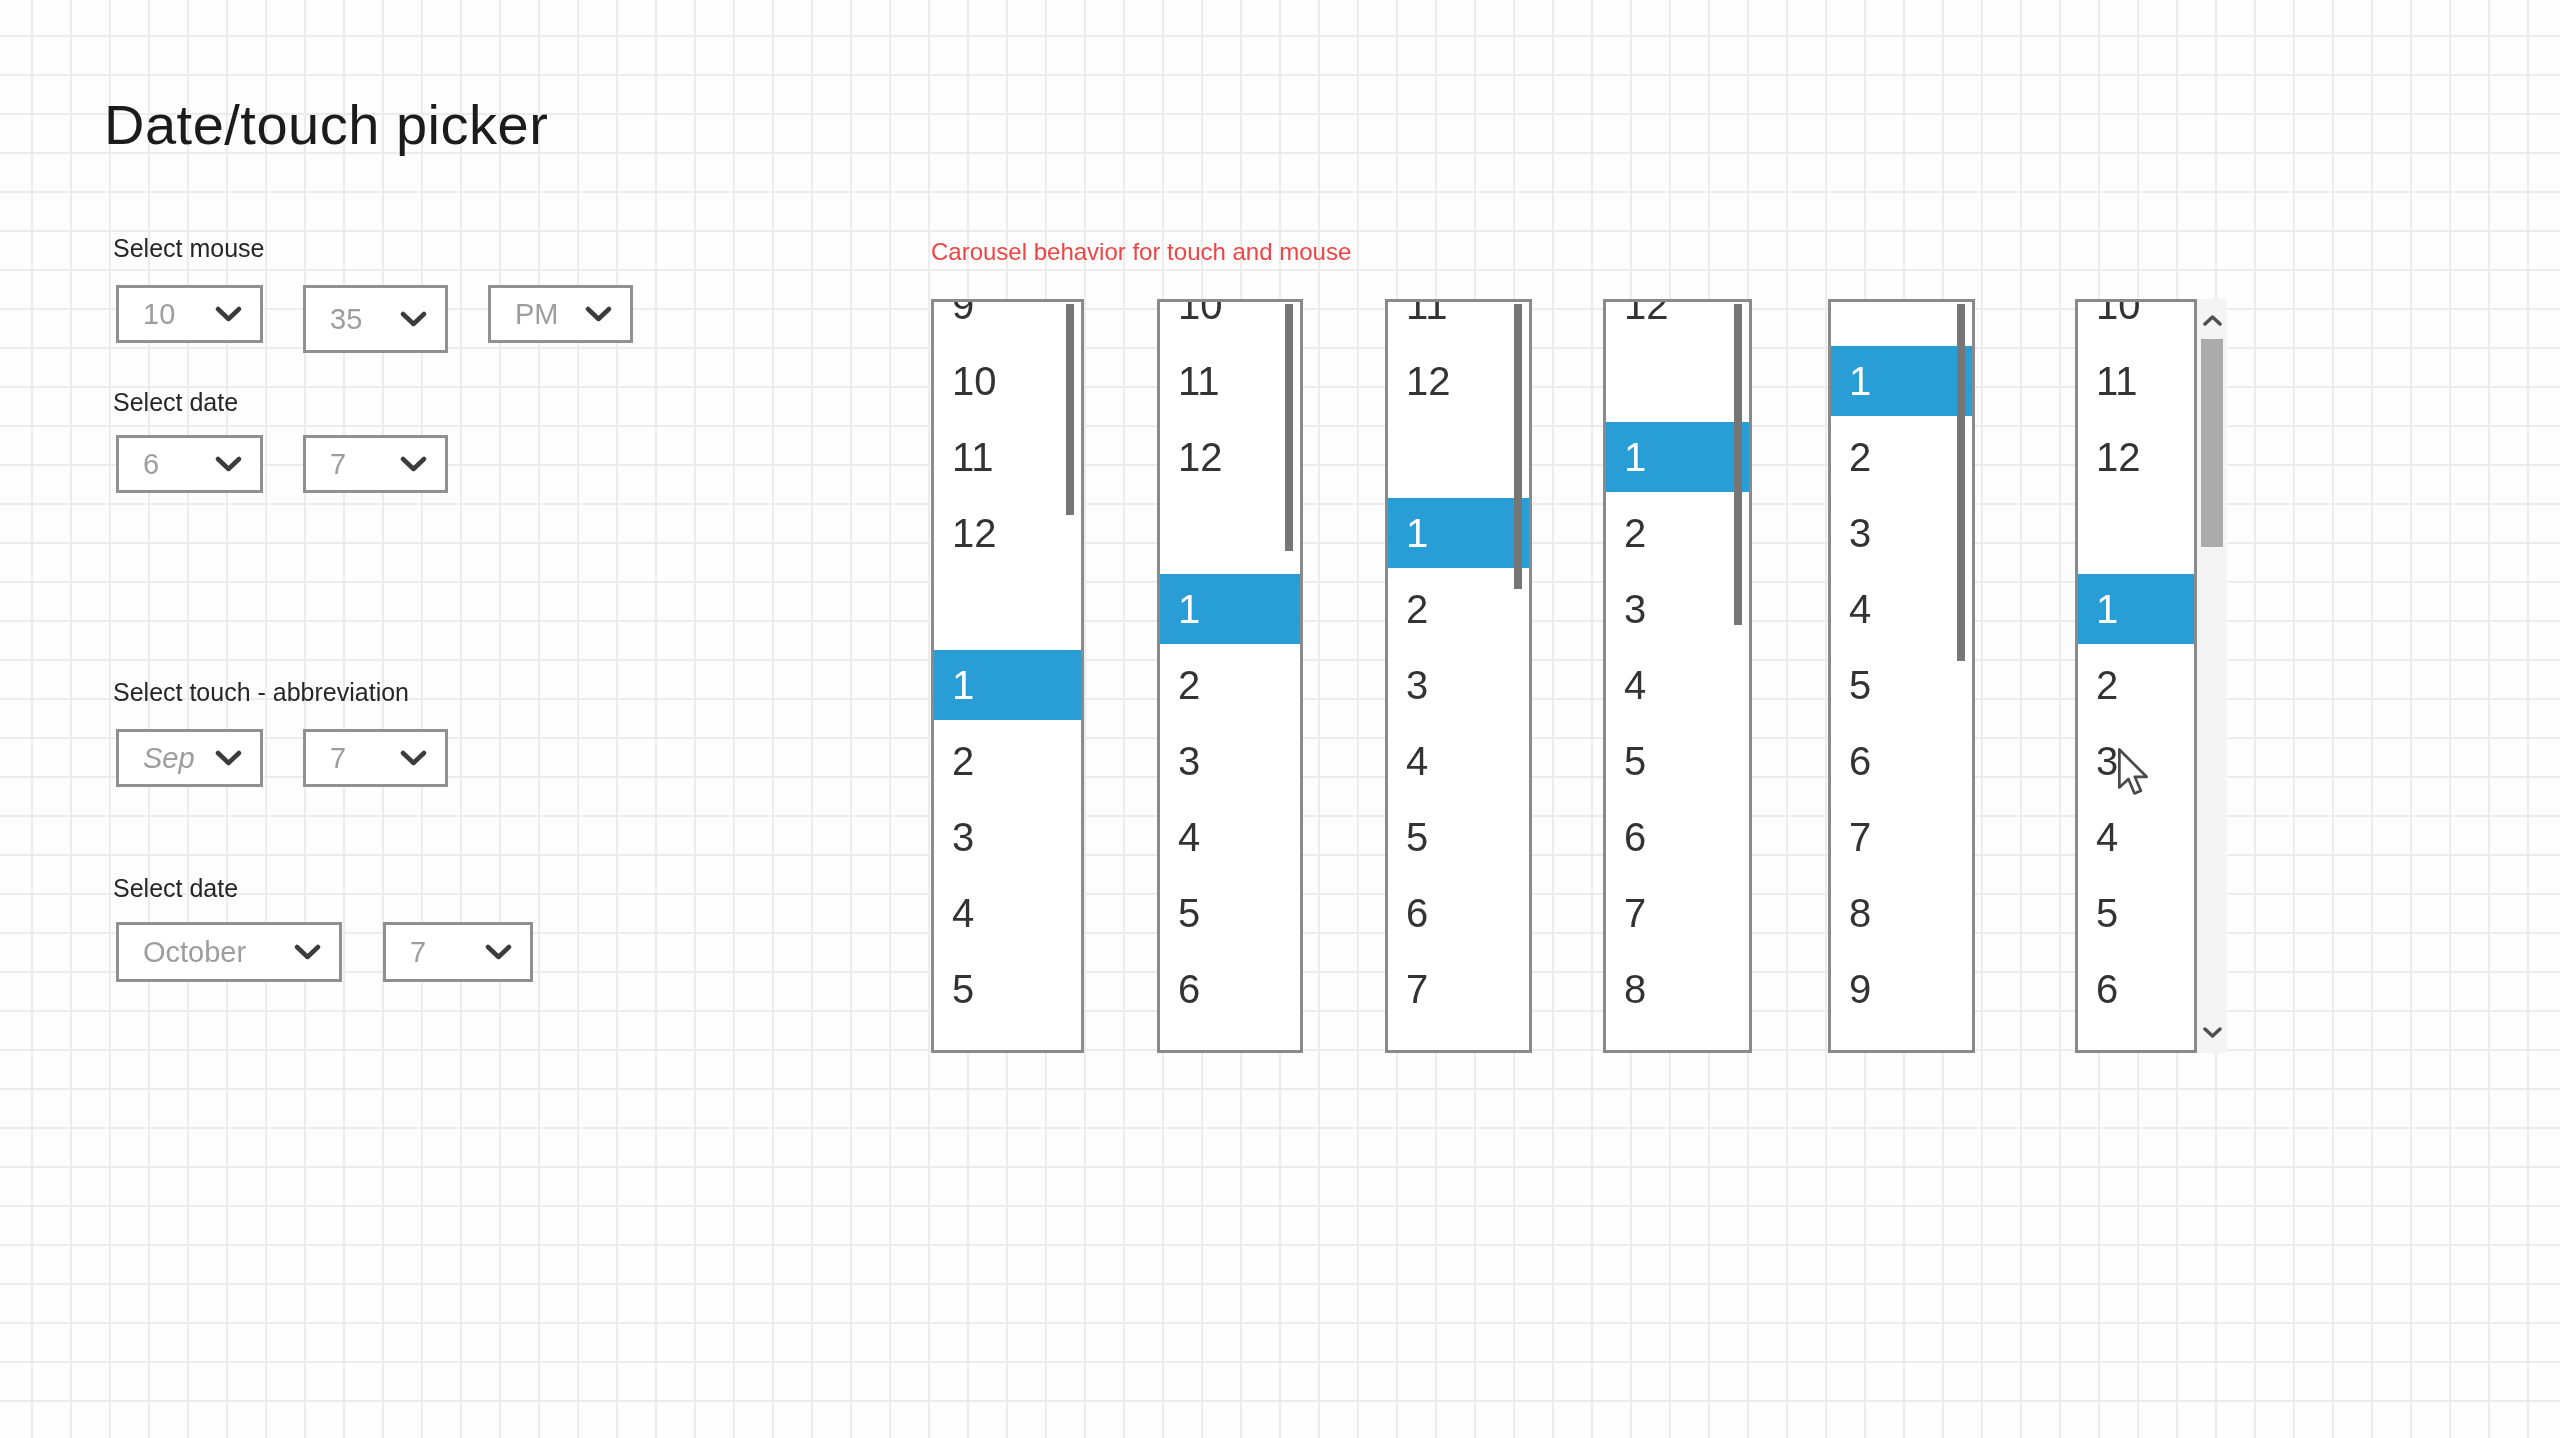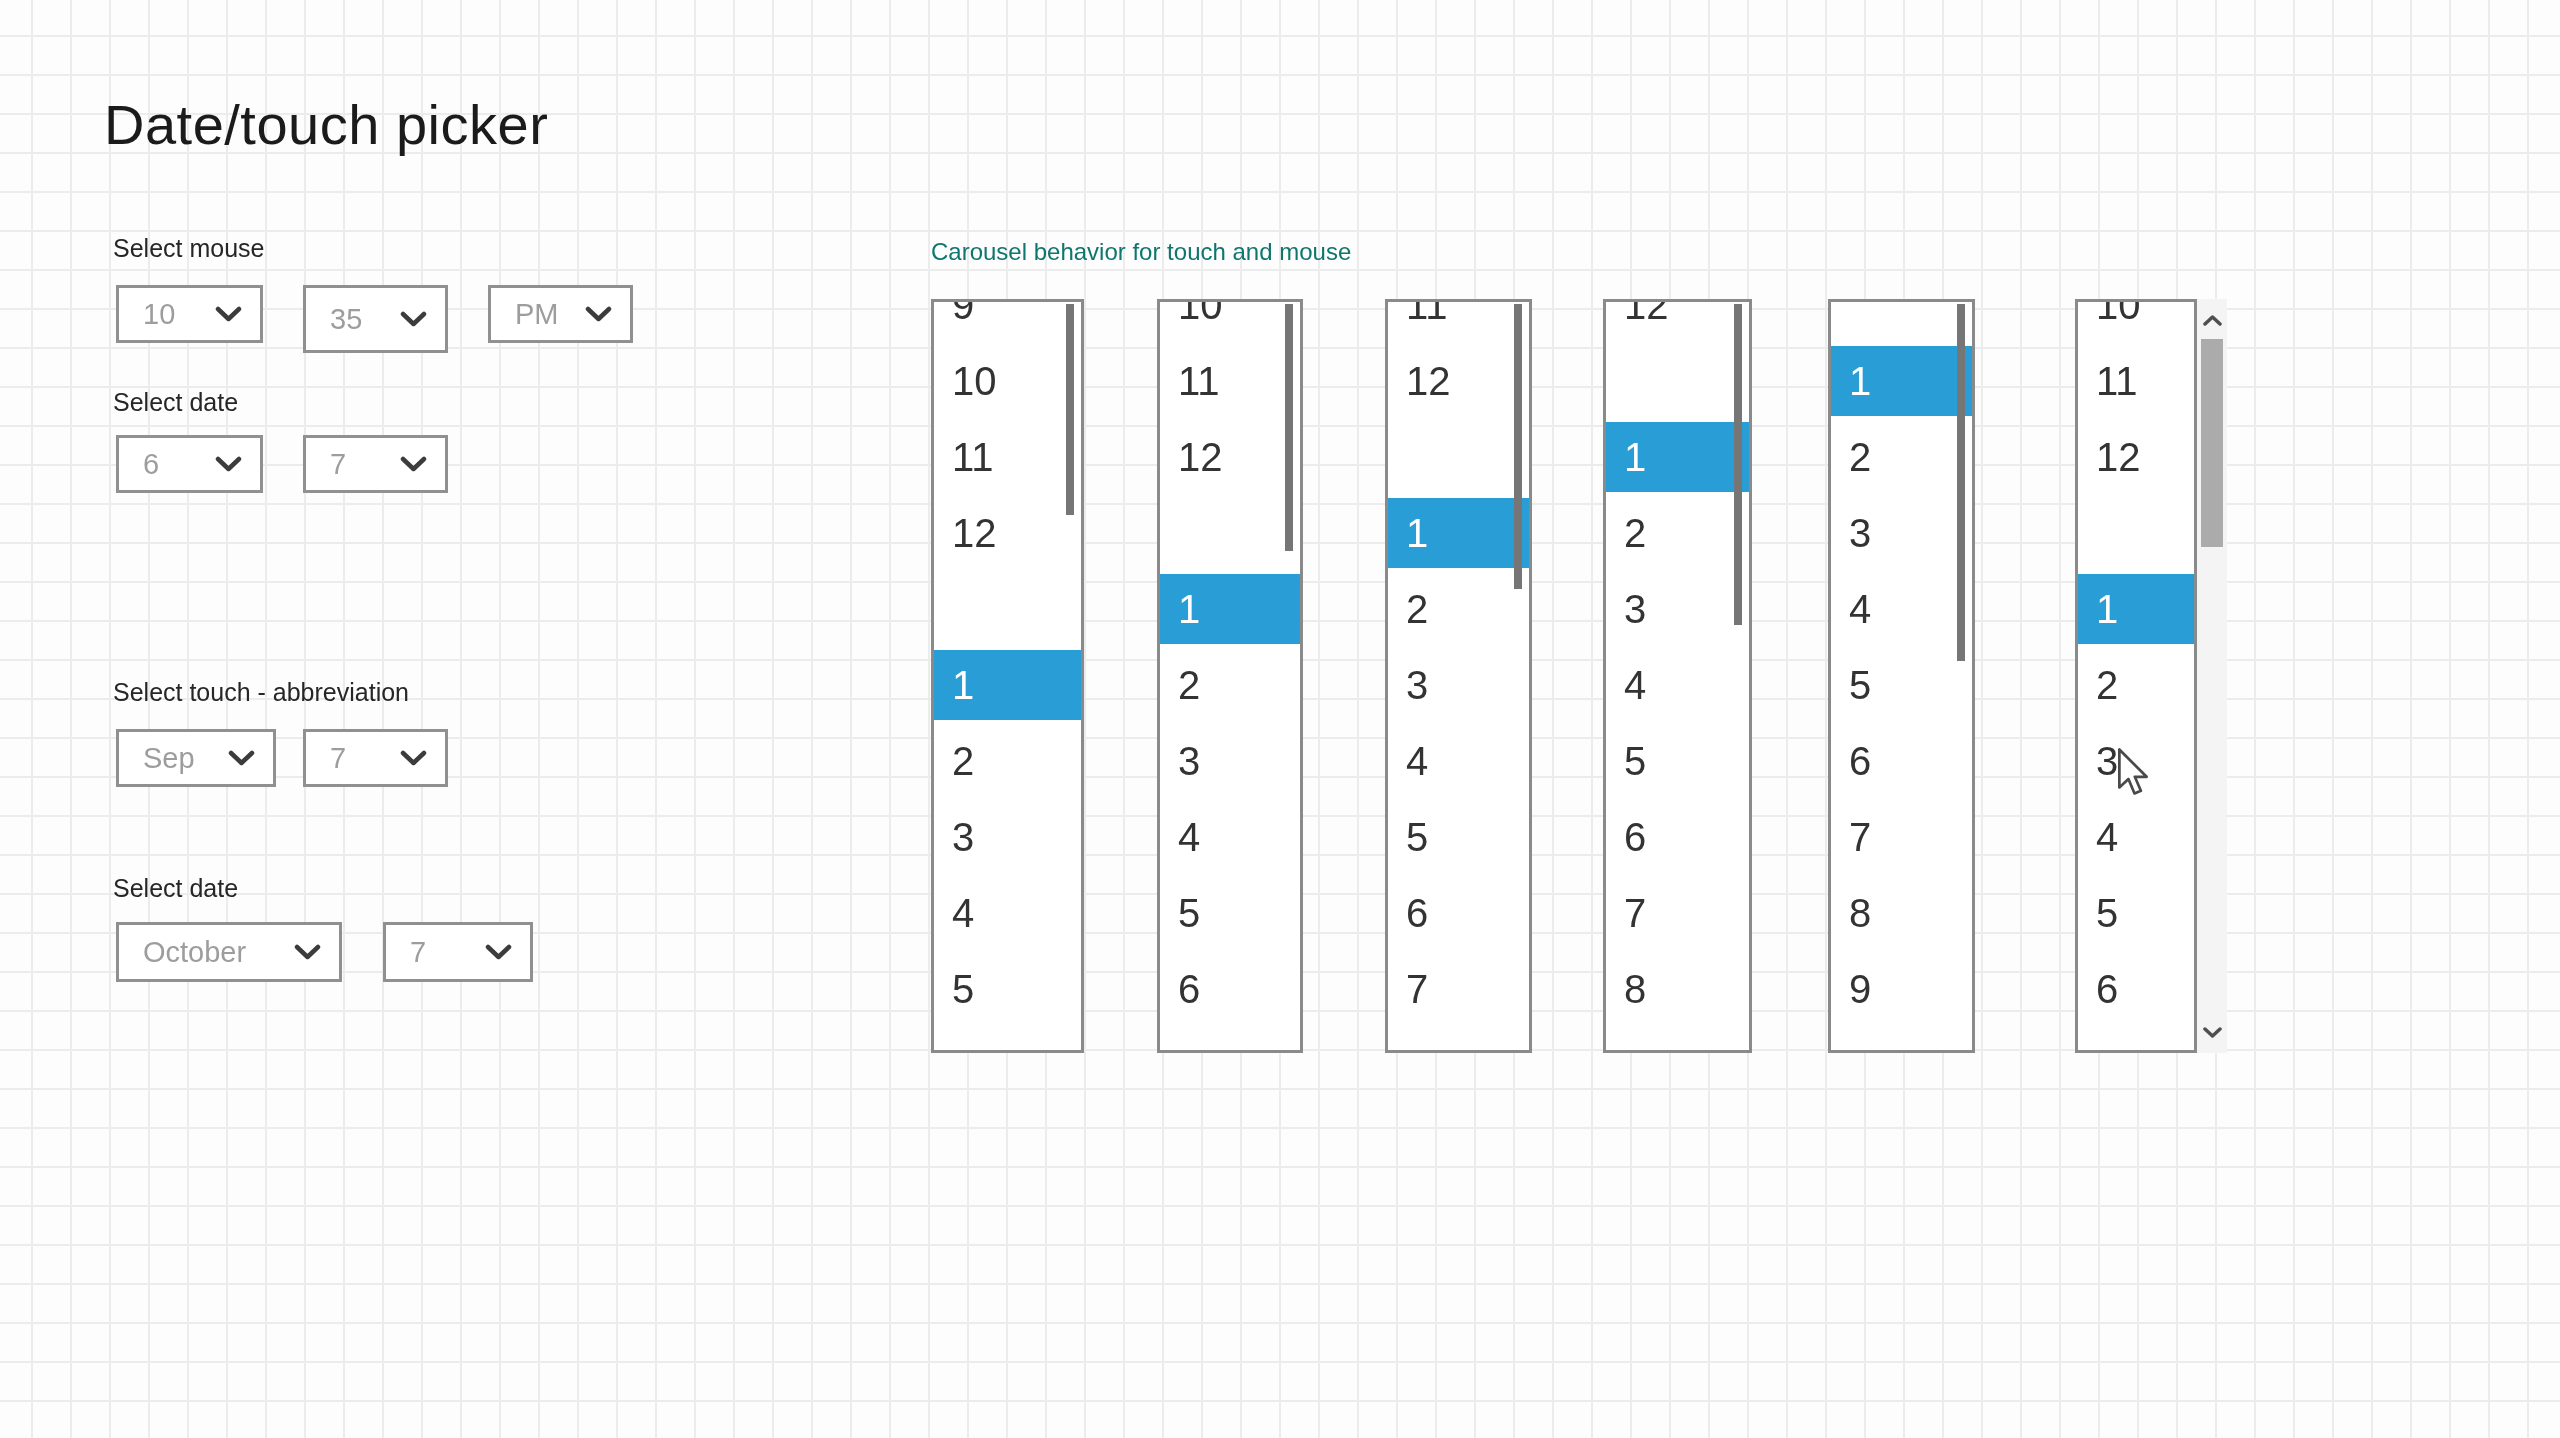--- a/index.html
+++ b/index.html
@@ -29,27 +29,27 @@
     position:absolute; background:#ffffff; border:3px solid #909090;
     box-sizing:border-box; display:flex; align-items:center;
   }
   .dd .val{margin-left:24px; font-size:29px; color:#9d9d9d;}
   .dd svg{position:absolute; right:18px; top:50%; transform:translateY(-50%);}
   .r1d1{left:116px; top:285px; width:147px; height:58px;}
   .r1d2{left:303px; top:285px; width:145px; height:68px;}
   .r1d3{left:488px; top:285px; width:145px; height:58px;}
   .r2d1{left:116px; top:435px; width:147px; height:58px;}
   .r2d2{left:303px; top:435px; width:145px; height:58px;}
-  .r3d1{left:116px; top:729px; width:160px; height:58px;}
+  .r3d1{left:116px; top:729px; width:147px; height:58px;font-style:italic;}
   .r3d2{left:303px; top:729px; width:145px; height:58px;}
   .r4d1{left:116px; top:922px; width:226px; height:60px;}
   .r4d2{left:383px; top:922px; width:150px; height:60px;}
 
   
-  .carousel-label{left:931px; top:238px; font-size:24px; font-weight:400; color:#0f766e;}
+  .carousel-label{left:931px; top:238px; font-size:24px; font-weight:400; color:#ef4444;}
   .col{
     position:absolute; top:299px; height:754px; background:#ffffff;
     border:3px solid #8a8a8a; box-sizing:border-box; overflow:hidden;
   }
   .c0{left:931px;  width:153px;}
   .c1{left:1157px; width:146px;}
   .c2{left:1385px; width:147px;}
   .c3{left:1603px; width:149px;}
   .c4{left:1828px; width:147px;}
   .c5{left:2075px; width:122px;}

